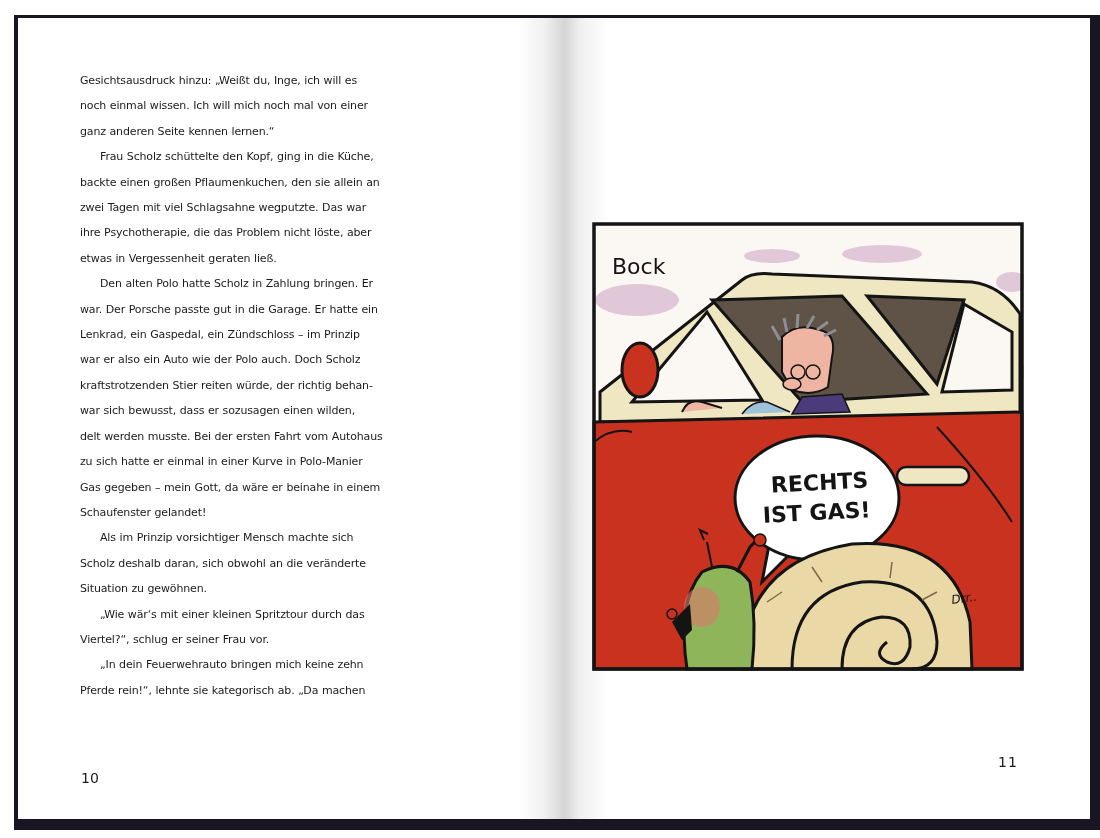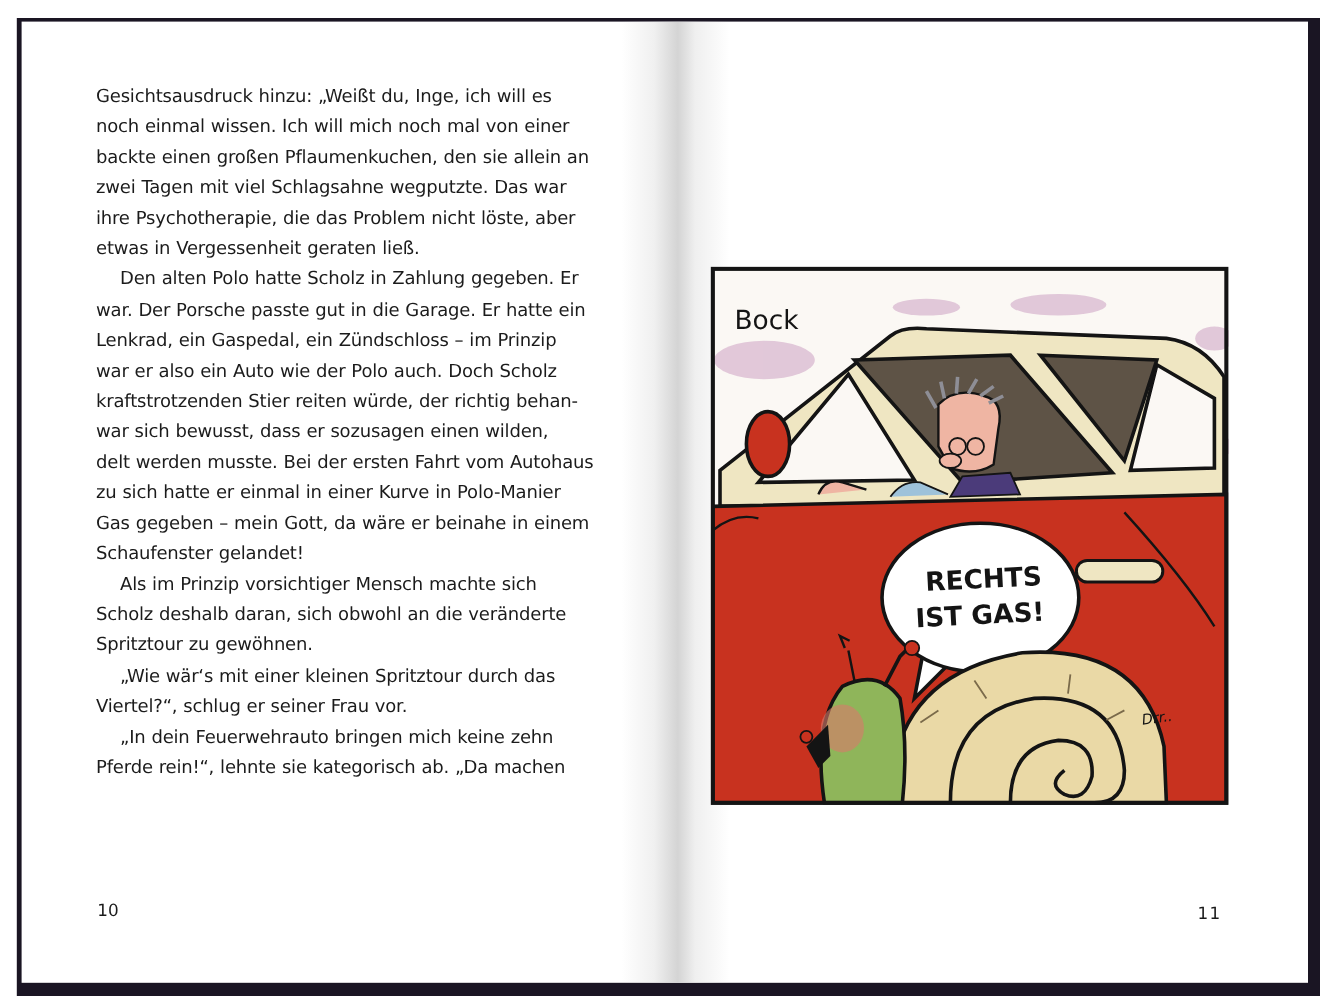--- a/index.html
+++ b/index.html
@@ -25,74 +25,76 @@
       rgba(212,212,212,1) 52%,
       rgba(232,232,232,0.7) 68%,
       rgba(255,255,255,0) 100%);
   }
   .page-left {
     position: absolute; left: 62px; top: 50px; width: 440px;
   }
   .page-left p {
     margin: 0;
     font-family: "DejaVu Sans", sans-serif;
-    font-size: 15px;
+    font-size: 11px;
     line-height: 25.4px;
     color: #1b1b1b;
     letter-spacing: -0.15px;
     word-spacing: 0.3px;
     white-space: nowrap;
   }
   .line { display: block; }
   .indent { padding-left: 20px; }
   .page-num {
     position: absolute; font-family: "DejaVu Sans", sans-serif;
     font-size: 14px; color: #1b1b1b;
   }
-  .pn-left { left: 63px; top: 733px; }
+  .pn-left { left: 63px; top: 752px; }
   .pn-right { left: 980px; top: 736px; letter-spacing: 1px; }
   .cartoon {
     position: absolute; left: 574px; top: 204px; width: 432px; height: 449px;
   }
   .cartoon svg { display: block; }
 </style>
 </head>
 <body>
 
 <div class="frame"></div>
 <div class="spread">
   <div class="gutter"></div>
 
   <div class="page-left" id="leftText">
       <p>
         <span class="line">Gesichtsausdruck hinzu: „Weißt du, Inge, ich will es</span>
         <span class="line">noch einmal wissen. Ich will mich noch mal von einer</span>
+        <span class="line">ganz anderen Seite kennen lernen.“</span>
       </p>
       <p>
+        <span class="line indent">Frau Scholz schüttelte den Kopf, ging in die Küche,</span>
         <span class="line">backte einen großen Pflaumenkuchen, den sie allein an</span>
         <span class="line">zwei Tagen mit viel Schlagsahne wegputzte. Das war</span>
         <span class="line">ihre Psychotherapie, die das Problem nicht löste, aber</span>
         <span class="line">etwas in Vergessenheit geraten ließ.</span>
       </p>
       <p>
-        <span class="line indent">Den alten Polo hatte Scholz in Zahlung gegeben. Er</span>
+        <span class="line indent">Den alten Polo hatte Scholz in Zahlung bringen. Er</span>
         <span class="line">war. Der Porsche passte gut in die Garage. Er hatte ein</span>
         <span class="line">Lenkrad, ein Gaspedal, ein Zündschloss – im Prinzip</span>
         <span class="line">war er also ein Auto wie der Polo auch. Doch Scholz</span>
         <span class="line">kraftstrotzenden Stier reiten würde, der richtig behan-</span>
         <span class="line">war sich bewusst, dass er sozusagen einen wilden,</span>
         <span class="line">delt werden musste. Bei der ersten Fahrt vom Autohaus</span>
         <span class="line">zu sich hatte er einmal in einer Kurve in Polo-Manier</span>
         <span class="line">Gas gegeben – mein Gott, da wäre er beinahe in einem</span>
         <span class="line">Schaufenster gelandet!</span>
       </p>
       <p>
         <span class="line indent">Als im Prinzip vorsichtiger Mensch machte sich</span>
         <span class="line">Scholz deshalb daran, sich obwohl an die veränderte</span>
-        <span class="line">Spritztour zu gewöhnen.</span>
+        <span class="line">Situation zu gewöhnen.</span>
       </p>
       <p>
         <span class="line indent">„Wie wär‘s mit einer kleinen Spritztour durch das</span>
         <span class="line">Viertel?“, schlug er seiner Frau vor.</span>
       </p>
       <p>
         <span class="line indent">„In dein Feuerwehrauto bringen mich keine zehn</span>
         <span class="line">Pferde rein!“, lehnte sie kategorisch ab. „Da machen</span>
       </p>
     </div>

